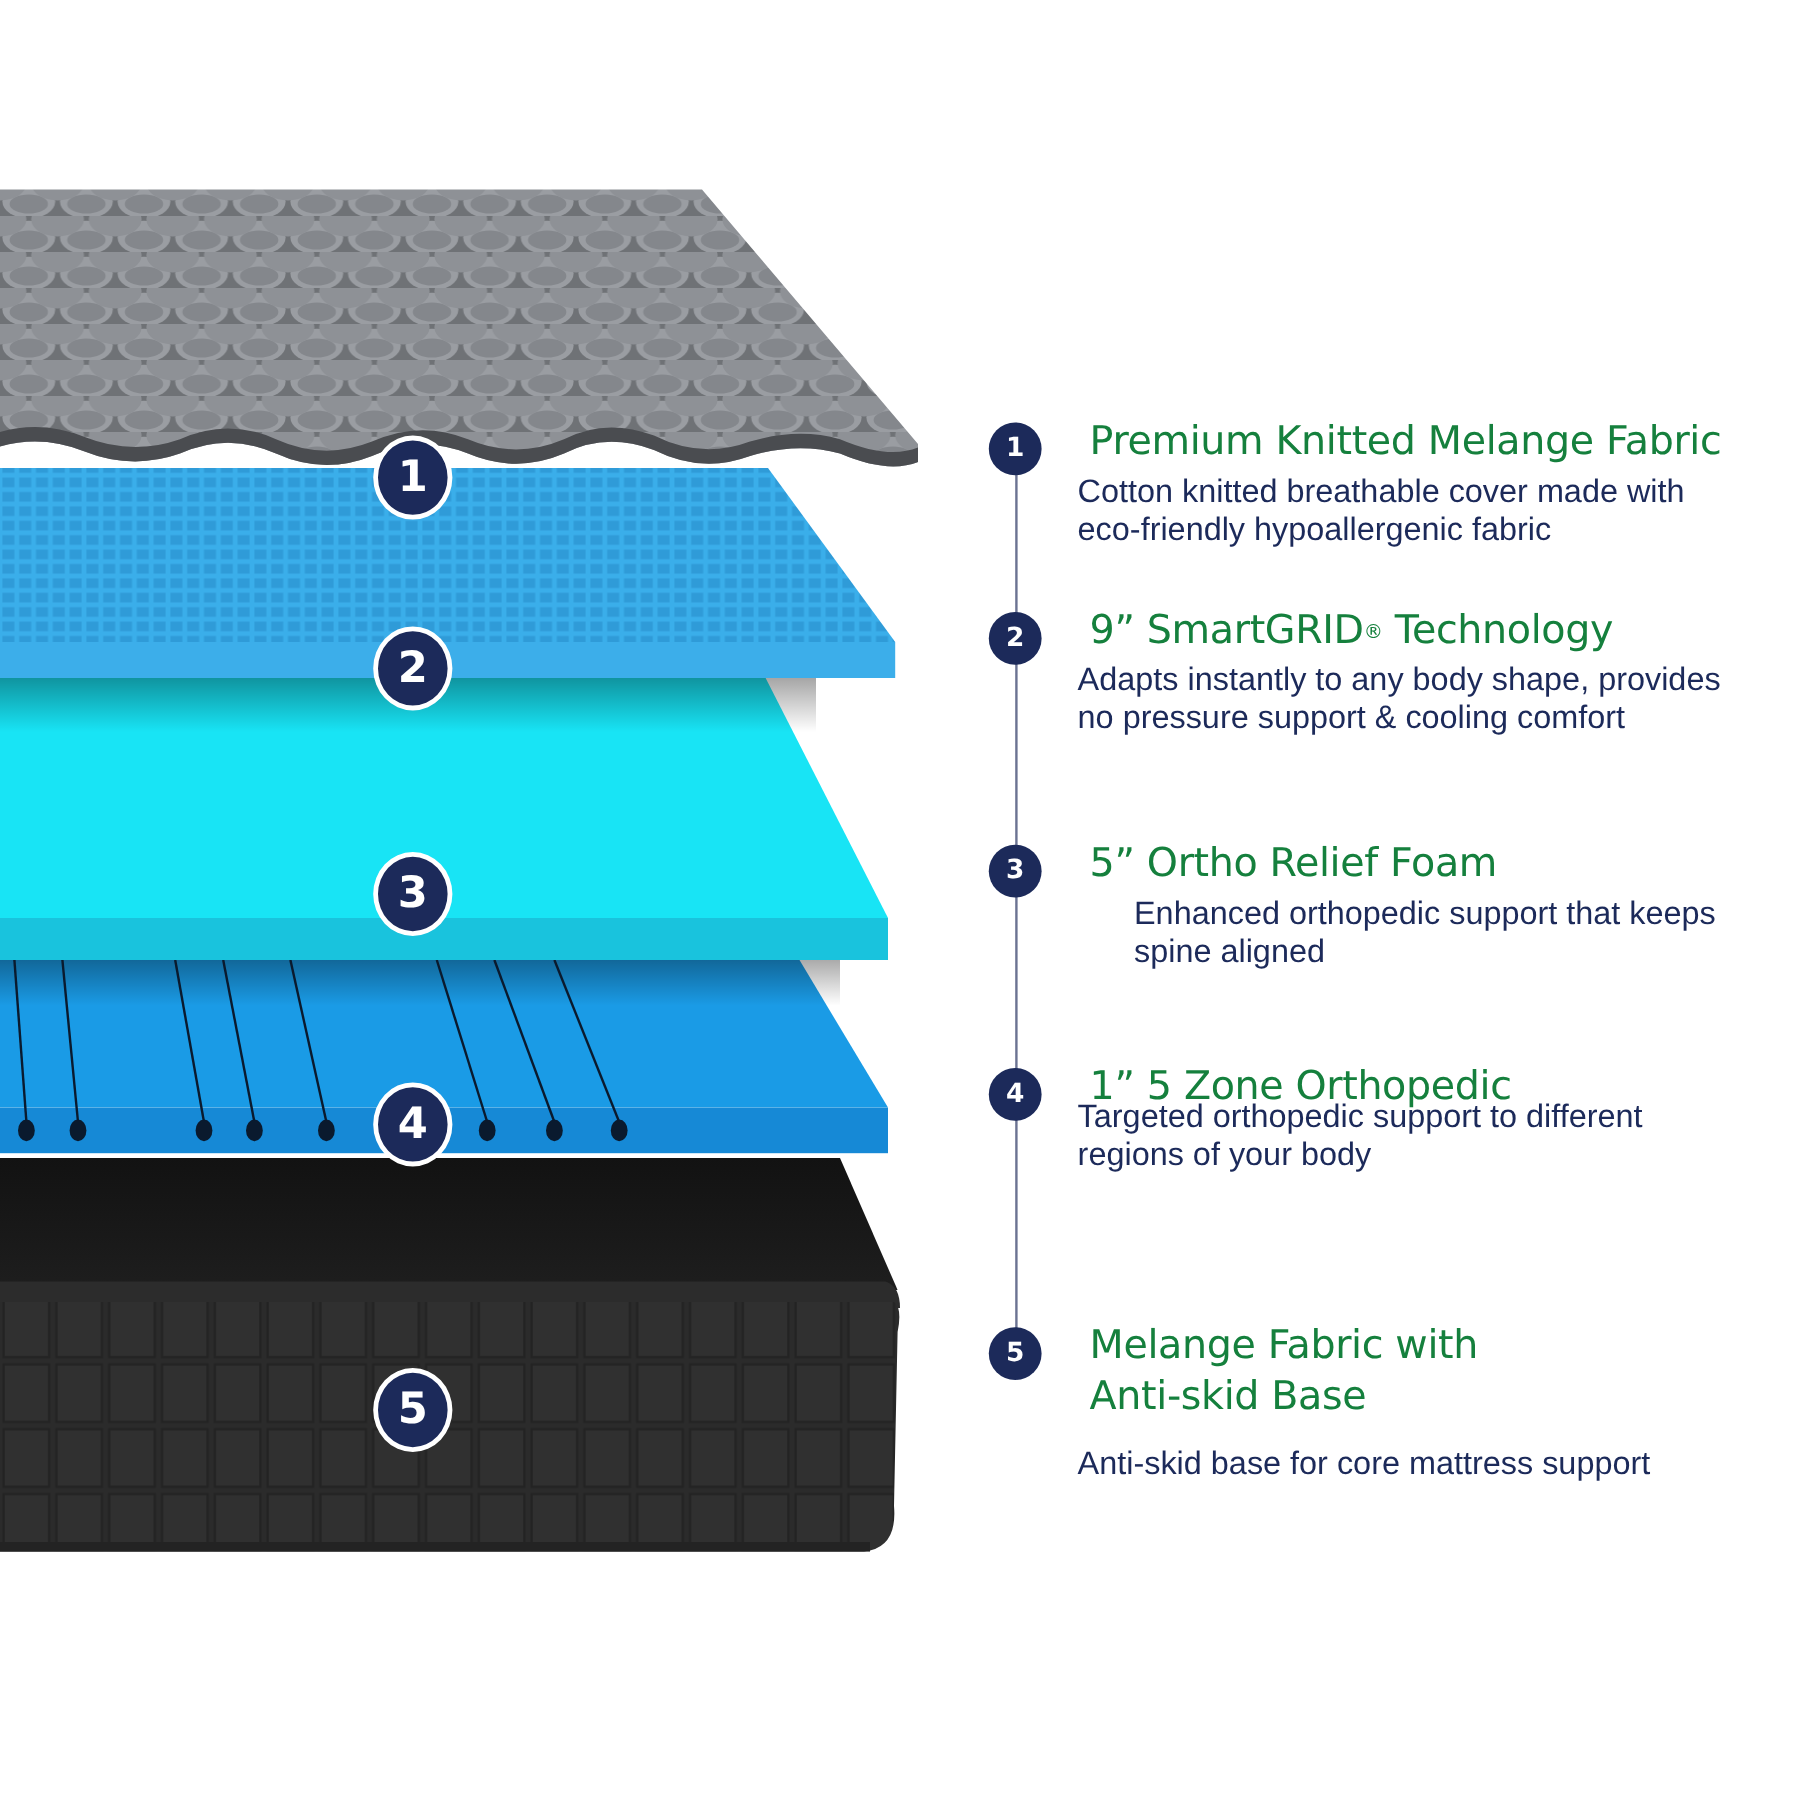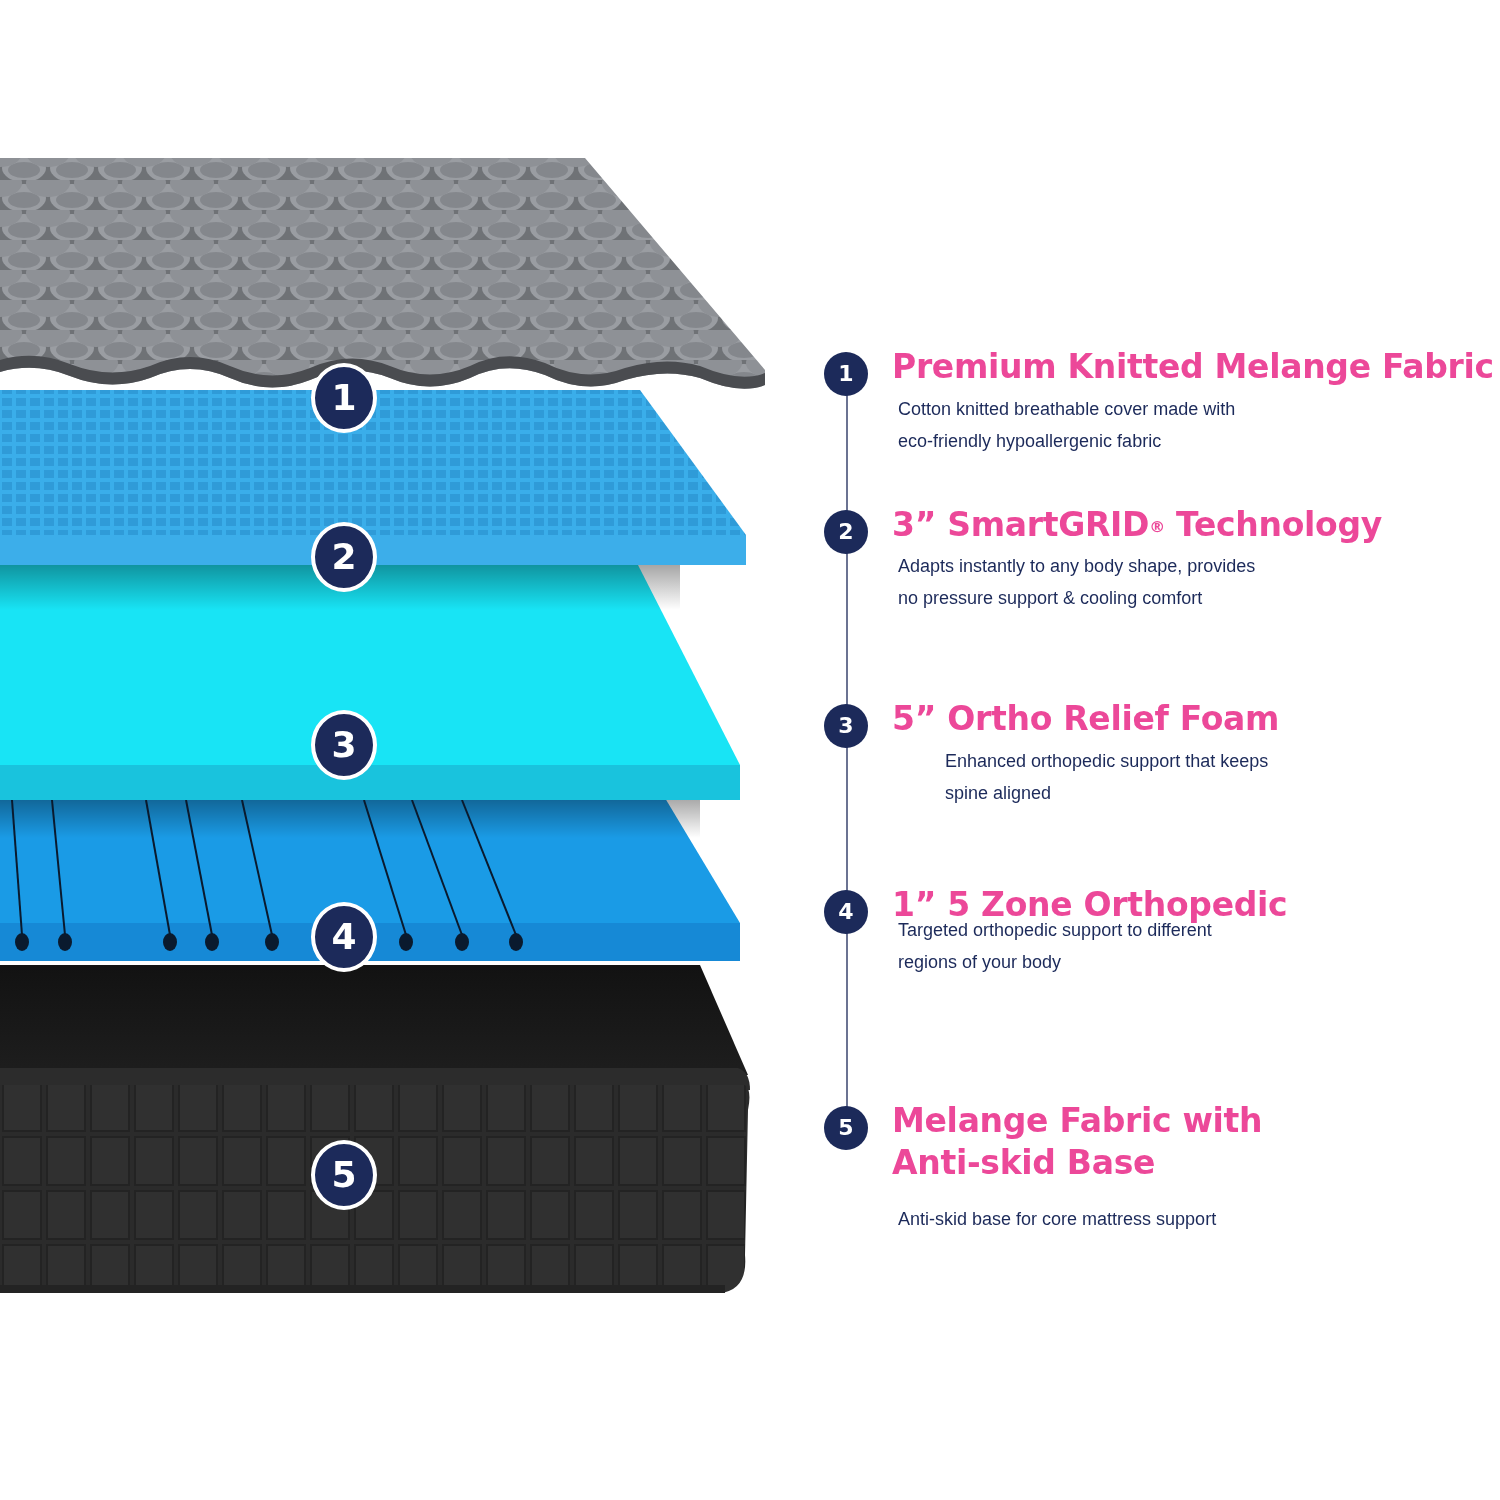--- a/index.html
+++ b/index.html
@@ -17,27 +17,27 @@
 
   .spec-list { position: absolute; left: 824px; top: 0; width: 676px; height: 1500px; }
   .connector { position: absolute; left: 22px; width: 2px; background: #6b7392; }
   .spec { position: absolute; left: 0; width: 676px; }
   .spec .num {
     position: absolute; left: 0; top: 0; width: 44px; height: 44px; border-radius: 50%;
     background: #1c2a5a; color: #fff; font-weight: 700; font-size: 22px; line-height: 44px;
     text-align: center; font-family: "DejaVu Sans", sans-serif;
   }
   .spec .title {
-    position: absolute; left: 68px; top: -6px; color: #ec4899; font-weight: 700;
+    position: absolute; left: 84px; top: -6px; color: #15803d; font-weight: 400;
     font-size: 33px; line-height: 42px; white-space: nowrap;
     font-family: "DejaVu Sans", sans-serif; letter-spacing: -0.3px;
   }
   .spec .title sup { font-size: 16px; vertical-align: top; position: relative; top: 2px; }
   .spec .desc {
-    position: absolute; left: 74px; color: #1c2a5a; font-size: 18px; line-height: 32px;
+    position: absolute; left: 74px; color: #1c2a5a; font-size: 27px; line-height: 32px;
     white-space: pre-line; font-family: "Liberation Sans", sans-serif;
   }
 </style>
 </head>
 <body>
 
 <div class="stage">
 
   <svg class="mattress" width="1500" height="1500" viewBox="0 0 1500 1500">
     <defs>
@@ -125,21 +125,21 @@
 
     <div class="spec" style="top:352px;">
       <div class="num">1</div>
       <div class="title">Premium Knitted Melange Fabric</div>
       <div class="desc" style="top:41px;">Cotton knitted breathable cover made with
 eco-friendly hypoallergenic fabric</div>
     </div>
 
     <div class="spec" style="top:510px;">
       <div class="num">2</div>
-      <div class="title"><span>3” SmartGRID</span><sup>®</sup><span> Technology</span></div>
+      <div class="title"><span>9” SmartGRID</span><sup>®</sup><span> Technology</span></div>
       <div class="desc" style="top:40px;">Adapts instantly to any body shape, provides
 no pressure support &amp; cooling comfort</div>
     </div>
 
     <div class="spec" style="top:704px;">
       <div class="num">3</div>
       <div class="title">5” Ortho Relief Foam</div>
       <div class="desc" style="top:41px;margin-left:47px;">Enhanced orthopedic support that keeps
 spine aligned</div>
     </div>

